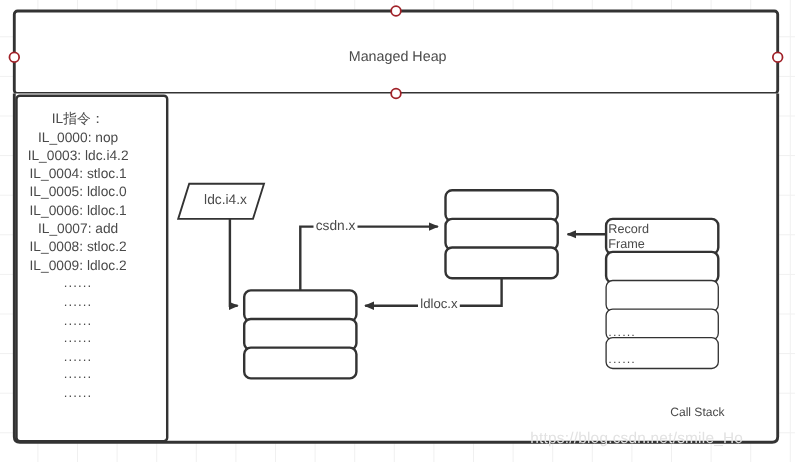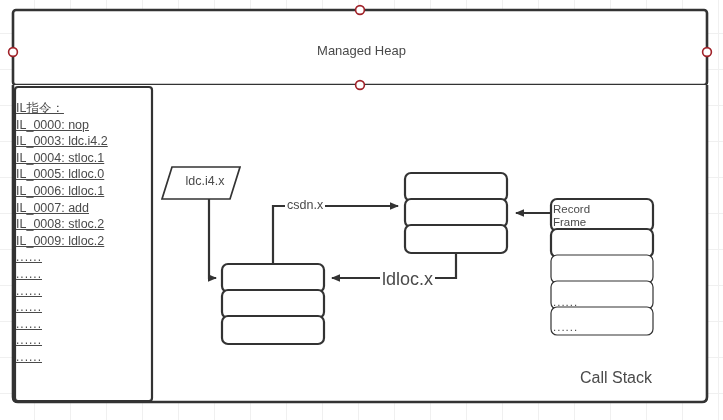--- a/index.html
+++ b/index.html
@@ -35,36 +35,36 @@
     font-family: "Liberation Sans", sans-serif;
   }
   
   #heap-label {
     left: 0; top: 43px; width: 723px;
     text-align: center; font-size: 13px;
   }
   
   #il-list {
     left: 16px; top: 100px; width: 110px;
-    font-size: 12.5px; line-height: 16.6px; text-decoration: underline;
+    text-align: center; font-size: 12.5px; line-height: 16.6px;
   }
   #il-list .il-line { display: block; }
   #il-list .dots { letter-spacing: 1px; font-size: 12px; }
   
   #ldc-text {
     left: 175px; top: 174px; width: 60px;
     text-align: center; font-size: 12.5px;
   }
   
   #lbl-stloc { left: 285px; top: 198px; font-size: 12.5px; background: #fff; padding: 0 2px; }
-  #lbl-ldloc { left: 380px; top: 269px; font-size: 18px; background: #fff; padding: 0 2px; }
+  #lbl-ldloc { left: 380px; top: 269px; font-size: 12px; background: #fff; padding: 0 2px; }
   
   #cap-record { left: 400px; top: 143px; width: 110px; text-align: center; font-size: 12.5px; }
   #cap-eval  { left: 200px; top: 369px; width: 160px; text-align: center; font-size: 13px; }
-  #cap-call  { left: 536px; top: 369px; width: 160px; text-align: center; font-size: 16px; }
+  #cap-call  { left: 554px; top: 369px; width: 160px; text-align: center; font-size: 11px; }
   
   .cell-text {
     position: absolute;
     text-align: left;
     font-size: 11.5px;
     color: #4a4a4a;
     line-height: 13px;
     white-space: nowrap;
   }
   #cs-rf  { left: 553px; top: 203px; width: 96px; }
@@ -175,14 +175,15 @@
 
   <div class="lbl" id="lbl-stloc">csdn.x</div>
   <div class="lbl" id="lbl-ldloc">ldloc.x</div>
 
   <div class="lbl" id="cap-call">Call Stack</div>
 
   <div class="cell-text" id="cs-rf">Record<br>Frame</div>
   <div class="cell-text" id="cs-d1">......</div>
   <div class="cell-text" id="cs-d2">......</div>
 
+  <div class="lbl" id="watermark">https://blog.csdn.net/smile_Ho</div>
 
 </div>
 
 </body></html>

